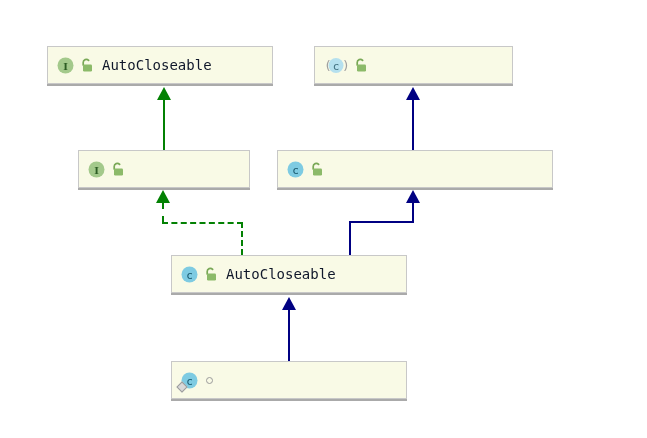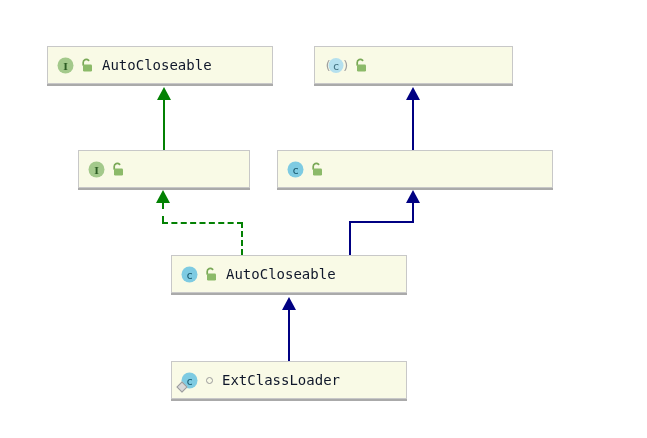--- a/index.html
+++ b/index.html
@@ -168,16 +168,15 @@
 
   <div class="node n-ext">
     <span class="icon cls-wrap">
       <svg width="17" height="17" viewBox="0 0 17 17">
           <circle cx="8.5" cy="8.5" r="8" fill="#7ecbe2"></circle>
           <text x="8.5" y="12.5" text-anchor="middle" font-size="11" fill="#17566b" font-family="DejaVu Sans Mono, monospace">c</text>
         </svg>
       <span class="static-diamond"></span>
     </span>
     <span class="vis-ring"></span>
-    <span class="label">ExtClassLoader</span>
   </div>
 
 </div>
 
 </body></html>

